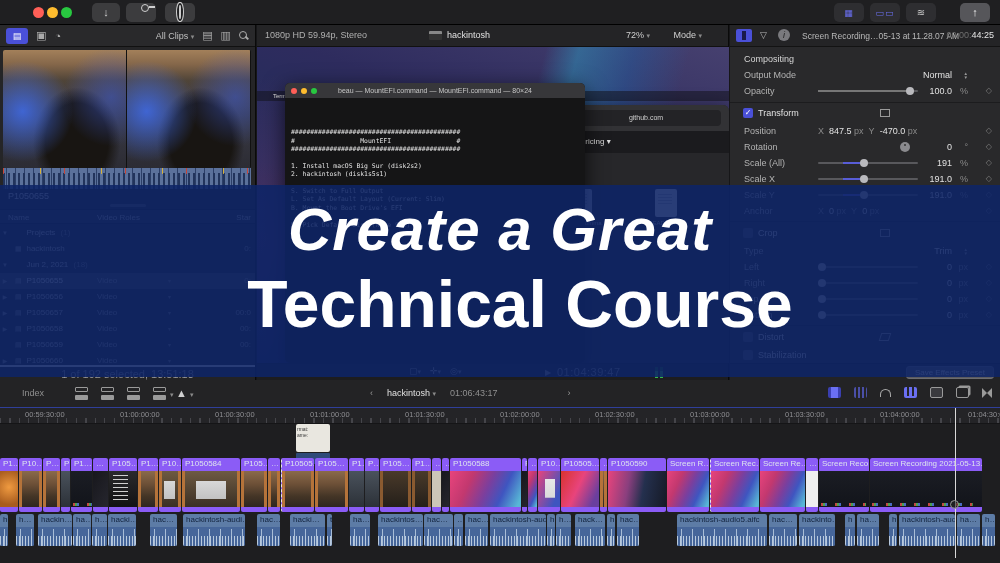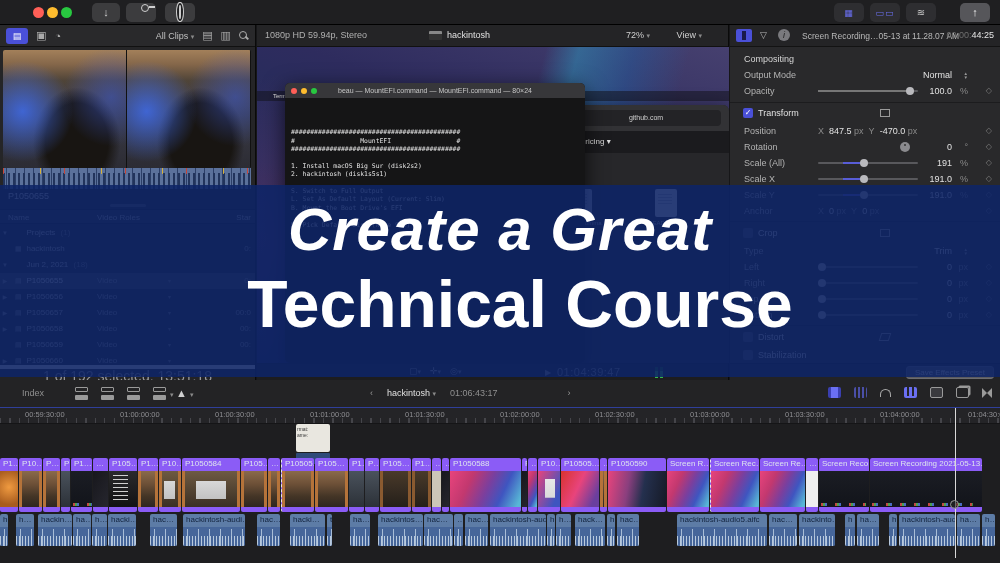--- a/index.html
+++ b/index.html
@@ -47,21 +47,21 @@
   .brow { position:relative; height:16px; line-height:16px; color:#bdbdbd; white-space:nowrap; }
   .brow.sel { background:rgba(255,255,255,0.14); color:#e8e8e8; }
   .brow .bdisc { display:inline-block; width:10px; text-align:center; color:#8a8a8a; font-size:6px; }
   .brow .bico { display:inline-block; width:12px; text-align:center; color:#9a9a9a; font-size:7px; }
   .brow .bname { display:inline-block; }
   .brow .bbadge { color:#777; margin-left:3px; }
   .brow .brole { position:absolute; left:97px; color:#9a9a9a; }
   .brow .brcaret { position:absolute; left:168px; color:#777; font-size:6px; }
   .brow .bstart { position:absolute; right:4px; color:#9a9a9a; }
   .brow.group .bname { color:#c8c8c8; }
-  .b-status { position:absolute; left:0; bottom:0; width:100%; height:15px; text-align:center; font-size:14px; color:#9a9a9a; line-height:15px; background:#232325; border-top:4px solid #e5e5e5; }
+  .b-status { position:absolute; left:0; bottom:0; width:100%; height:15px; text-align:center; font-size:11px; color:#9a9a9a; line-height:15px; background:#232325; border-top:2px solid #e5e5e5; }
 
   
   .viewer { position:absolute; left:257px; top:0; width:472px; height:355px; background:#b91c1c; border-right:1px solid #0a0a0a; }
   .v-toolbar { position:absolute; left:0; top:0; width:100%; height:22px; background:#242426; border-bottom:1px solid #111; font-size:9px; color:#b0b0b0; }
   .v-format { position:absolute; left:8px; top:5px; }
   .v-title { position:absolute; left:190px; top:5px; color:#e0e0e0; }
   .v-proj-icon { position:absolute; left:172px; top:6px; width:13px; height:9px; background:linear-gradient(180deg,#888 0 3px,#333 3px); border-radius:1px; }
   .v-zoom { position:absolute; right:78px; top:5px; color:#d0d0d0; }
   .v-view { position:absolute; right:26px; top:5px; color:#d0d0d0; }
   .v-canvas { position:absolute; left:0; top:22px; width:472px; height:316px; background:#000; overflow:hidden; }
@@ -331,21 +331,21 @@
         </div>
       <div class="b-status">1 of 192 selected, 13:51:18</div>
     </div>
 
     <div class="viewer">
       <div class="v-toolbar">
         <span class="v-format">1080p HD 59.94p, Stereo</span>
         <span class="v-proj-icon"></span>
         <span class="v-title">hackintosh</span>
         <span class="v-zoom"><span>72%</span> <span class="caret">▾</span></span>
-        <span class="v-view"><span>View</span> <span class="caret">▾</span></span>
+        <span class="v-view"><span>Mode</span> <span class="caret">▾</span></span>
       </div>
       <div class="v-canvas">
         <div class="desktop">
           <div class="mac-menubar">Terminal   Shell   Edit   View   Window   Help</div>
           <div class="safari">
             <div class="saf-toolbar">
               <span class="saf-shield"></span>
               <span class="url-pill">github.com</span>
             </div>
             <div class="gh-nav">

